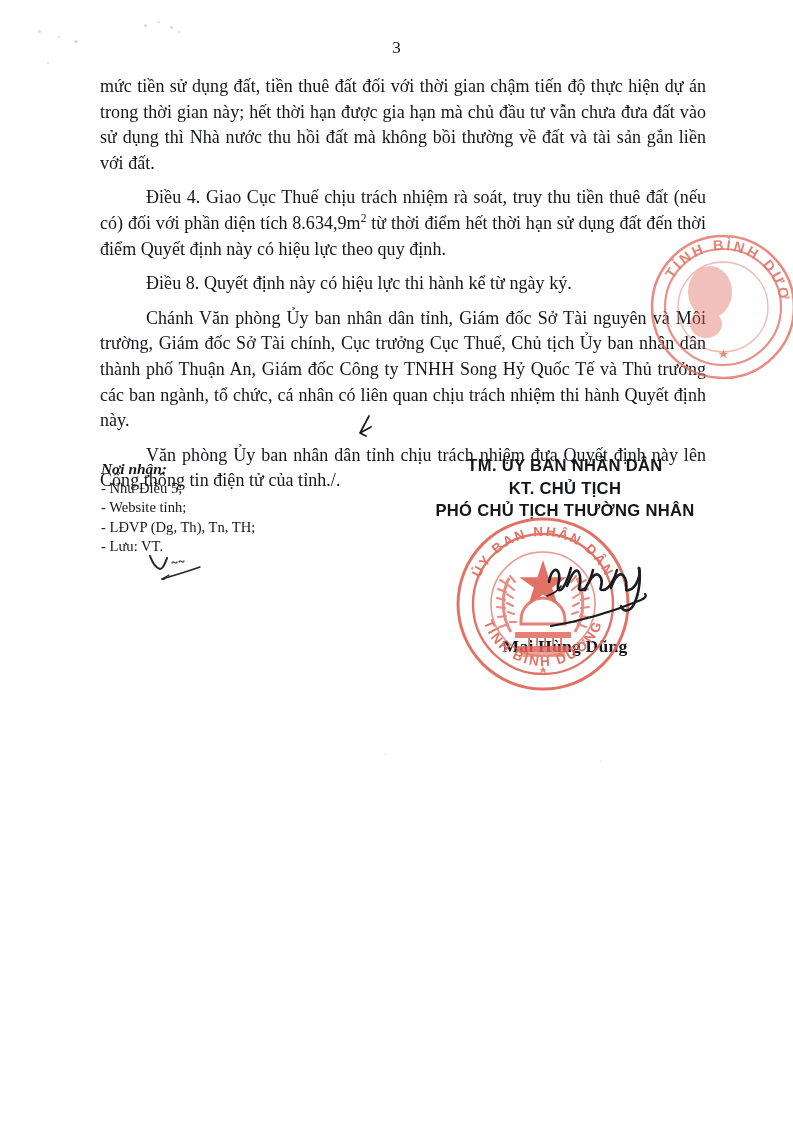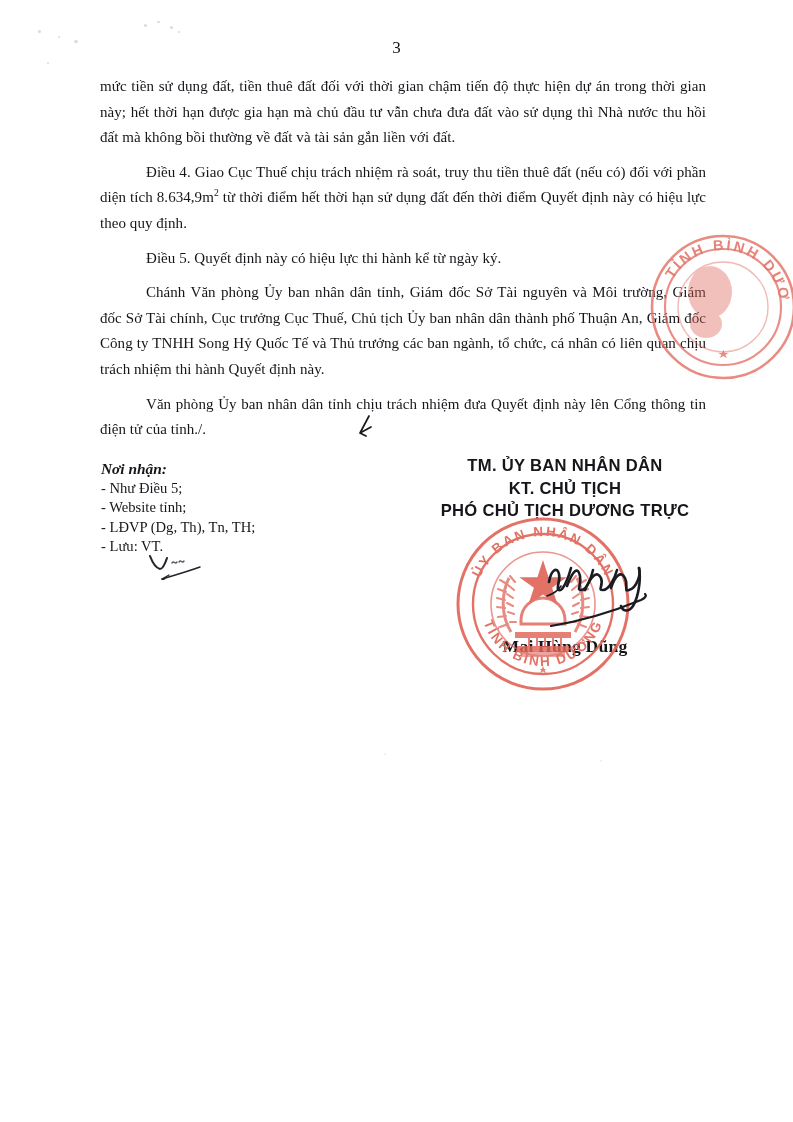--- a/index.html
+++ b/index.html
@@ -43,21 +43,21 @@
 
   
   .body-area {
     position: absolute;
     left: 100px;
     top: 74px;
     width: 606px;
   }
   p.para {
     margin: 0 0 2px 0;
-    font-size: 15px;
+    font-size: 18px;
     line-height: 25.6px;
     text-align: justify;
     text-justify: inter-word;
     letter-spacing: 0.05px;
   }
   p.para.indent {
     text-indent: 46px;
     margin-top: 9px;
   }
   .lead {
@@ -184,21 +184,21 @@
   <div class="speck" style="left:384px;top:753px;width:2px;height:2px;opacity:.3;"></div>
 
   <div class="page-number">3</div>
 
   <div class="body-area">
 
     <p class="para"><span>mức tiền sử dụng đất, tiền thuê đất đối với thời gian chậm tiến độ thực hiện dự án trong thời gian này; hết thời hạn được gia hạn mà chủ đầu tư vẫn chưa đưa đất vào sử dụng thì Nhà nước thu hồi đất mà không bồi thường về đất và tài sản gắn liền với đất.</span></p>
 
     <p class="para indent"><span class="lead">Điều 4.</span><span> Giao Cục Thuế chịu trách nhiệm rà soát, truy thu tiền thuê đất (nếu có) đối với phần diện tích 8.634,9m</span><sup>2</sup><span> từ thời điểm hết thời hạn sử dụng đất đến thời điểm Quyết định này có hiệu lực theo quy định.</span></p>
 
-    <p class="para indent"><span class="lead">Điều 5.</span><span> Quyết định này có hiệu lực thi hành kể từ ngày ký.</span></p>
+    <p class="para indent"><span class="lead">Điều 8.</span><span> Quyết định này có hiệu lực thi hành kể từ ngày ký.</span></p>
 
     <p class="para indent"><span>Chánh Văn phòng Ủy ban nhân dân tỉnh, Giám đốc Sở Tài nguyên và Môi trường, Giám đốc Sở Tài chính, Cục trưởng Cục Thuế, Chủ tịch Ủy ban nhân dân thành phố Thuận An, Giám đốc Công ty TNHH Song Hỷ Quốc Tế và Thủ trưởng các ban ngành, tổ chức, cá nhân có liên quan chịu trách nhiệm thi hành Quyết định này.</span></p>
 
     <p class="para indent"><span>Văn phòng Ủy ban nhân dân tỉnh chịu trách nhiệm đưa Quyết định này lên Cổng thông tin điện tử của tỉnh./.</span></p>
   </div>
 
   <svg class="ink-slash" viewBox="0 0 26 26">
     <path d="M17 2 L8 19 M8 19 L19 13 M8 19 L14 22" stroke="#1a1a20" stroke-width="1.7" fill="none" stroke-linecap="round"></path>
   </svg>
 
@@ -230,21 +230,21 @@
       <div class="rcp-title">Nơi nhận:</div>
       <div class="rcp-item">- Như Điều 5;</div>
       <div class="rcp-item">- Website tỉnh;</div>
       <div class="rcp-item">- LĐVP (Dg, Th), Tn, TH;</div>
       <div class="rcp-item">- Lưu: VT.</div>
     </div>
 
     <div class="signature">
       <div class="sig-line">TM. ỦY BAN NHÂN DÂN</div>
       <div class="sig-line">KT. CHỦ TỊCH</div>
-      <div class="sig-line">PHÓ CHỦ TỊCH DƯƠNG TRỰC</div>
+      <div class="sig-line">PHÓ CHỦ TỊCH THƯỜNG NHÂN</div>
       <div class="sig-name">Mai Hùng Dũng</div>
     </div>
   </div>
 
   <svg class="vt-mark" viewBox="0 0 62 26">
     <path d="M2 2 C5 10, 8 14, 12 15 C15 15, 17 10, 19 4" stroke="#23242a" stroke-width="2.1" fill="none" stroke-linecap="round"></path>
     <path d="M24 9 c2 -3, 3 2, 5 -1 M31 8 c2 -3, 3 2, 5 -1" stroke="#55565e" stroke-width="1.4" fill="none" stroke-linecap="round"></path>
     <path d="M14 25 C24 22, 38 18, 52 13" stroke="#23242a" stroke-width="1.5" fill="none" stroke-linecap="round"></path>
     <path d="M14 25 l7 -4 M14 25 l6 3" stroke="#23242a" stroke-width="1.4" fill="none" stroke-linecap="round"></path>
   </svg>

